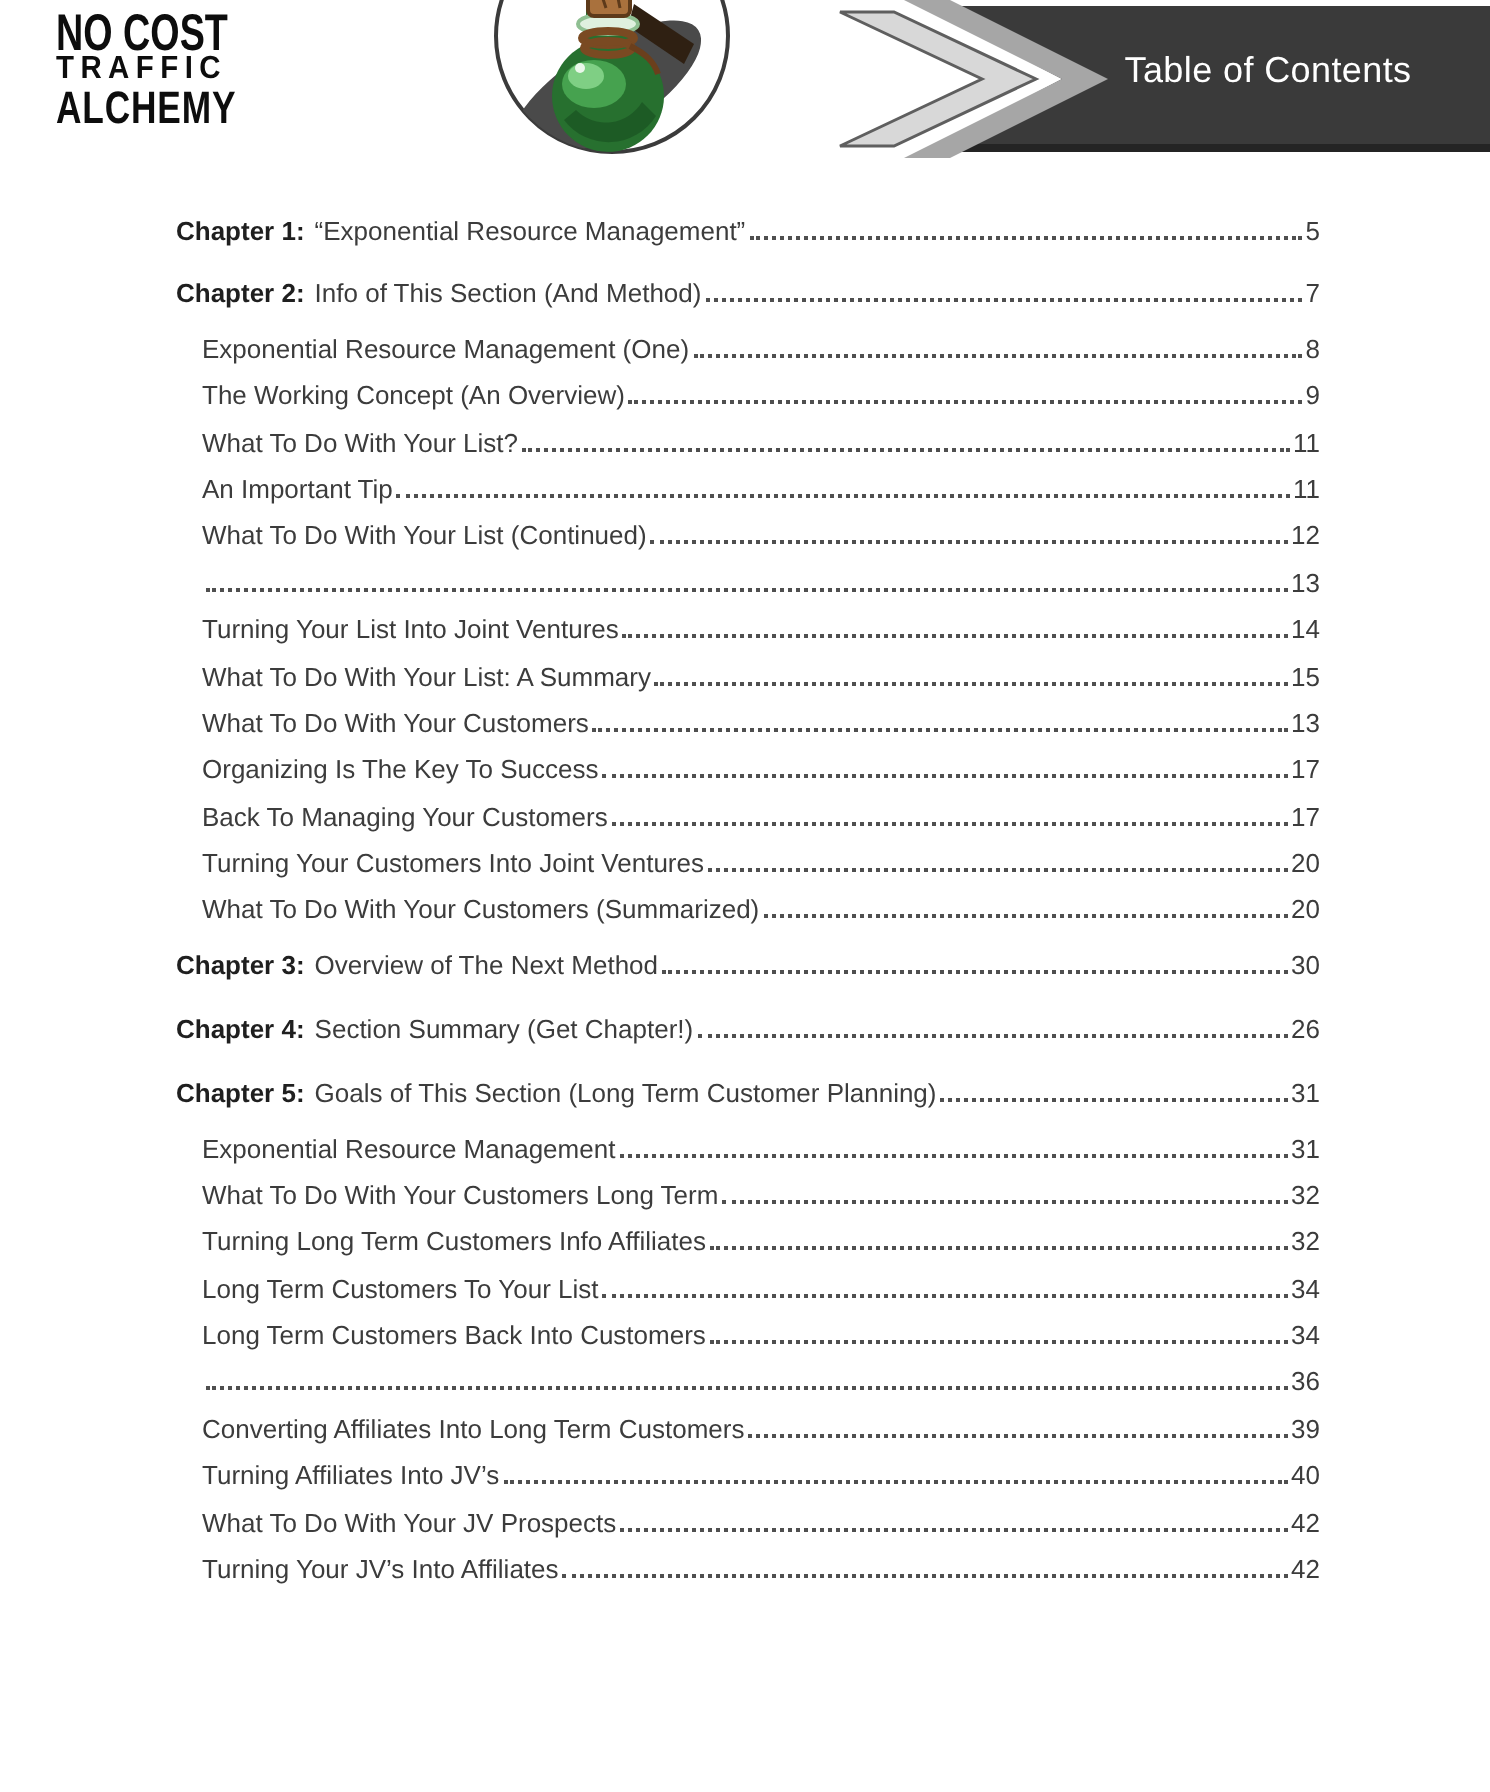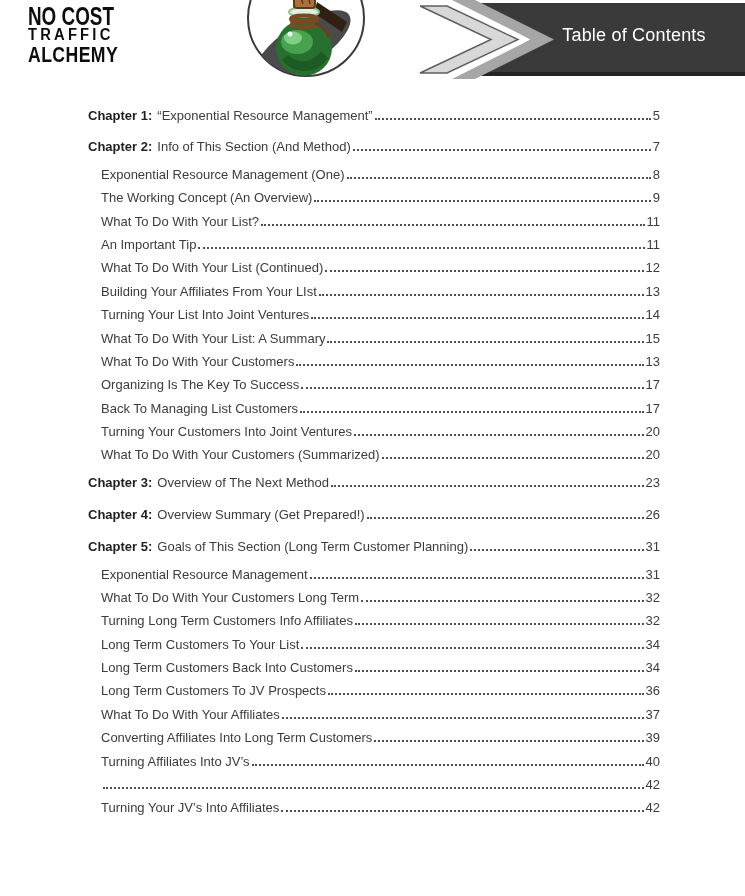--- a/index.html
+++ b/index.html
@@ -123,21 +123,20 @@
       <span class="page-num">11</span>
     </div>
       <div class="toc-row sub">
 
       <span class="title">What To Do With Your List (Continued)</span>
       <span class="leader"></span>
       <span class="page-num">12</span>
     </div>
       <div class="toc-row sub">
 
-      <span class="title">Building Your Affiliates From Your LIst</span>
       <span class="leader"></span>
       <span class="page-num">13</span>
     </div>
       <div class="toc-row sub">
 
       <span class="title">Turning Your List Into Joint Ventures</span>
       <span class="leader"></span>
       <span class="page-num">14</span>
     </div>
       <div class="toc-row sub">
@@ -153,45 +152,45 @@
       <span class="page-num">13</span>
     </div>
       <div class="toc-row sub">
 
       <span class="title">Organizing Is The Key To Success</span>
       <span class="leader"></span>
       <span class="page-num">17</span>
     </div>
       <div class="toc-row sub">
 
-      <span class="title">Back To Managing List Customers</span>
+      <span class="title">Back To Managing Your Customers</span>
       <span class="leader"></span>
       <span class="page-num">17</span>
     </div>
       <div class="toc-row sub">
 
       <span class="title">Turning Your Customers Into Joint Ventures</span>
       <span class="leader"></span>
       <span class="page-num">20</span>
     </div>
       <div class="toc-row sub">
 
       <span class="title">What To Do With Your Customers (Summarized)</span>
       <span class="leader"></span>
       <span class="page-num">20</span>
     </div>
       <div class="toc-row chapter">
       <span class="prefix">Chapter 3:</span>
       <span class="title">Overview of The Next Method</span>
       <span class="leader"></span>
-      <span class="page-num">23</span>
+      <span class="page-num">30</span>
     </div>
       <div class="toc-row chapter">
       <span class="prefix">Chapter 4:</span>
-      <span class="title">Overview Summary (Get Prepared!)</span>
+      <span class="title">Section Summary (Get Chapter!)</span>
       <span class="leader"></span>
       <span class="page-num">26</span>
     </div>
       <div class="toc-row chapter">
       <span class="prefix">Chapter 5:</span>
       <span class="title">Goals of This Section (Long Term Customer Planning)</span>
       <span class="leader"></span>
       <span class="page-num">31</span>
     </div>
       <div class="toc-row sub">
@@ -219,44 +218,38 @@
       <span class="page-num">34</span>
     </div>
       <div class="toc-row sub">
 
       <span class="title">Long Term Customers Back Into Customers</span>
       <span class="leader"></span>
       <span class="page-num">34</span>
     </div>
       <div class="toc-row sub">
 
-      <span class="title">Long Term Customers To JV Prospects</span>
       <span class="leader"></span>
       <span class="page-num">36</span>
     </div>
       <div class="toc-row sub">
 
-      <span class="title">What To Do With Your Affiliates</span>
-      <span class="leader"></span>
-      <span class="page-num">37</span>
-    </div>
-      <div class="toc-row sub">
-
       <span class="title">Converting Affiliates Into Long Term Customers</span>
       <span class="leader"></span>
       <span class="page-num">39</span>
     </div>
       <div class="toc-row sub">
 
       <span class="title">Turning Affiliates Into JV’s</span>
       <span class="leader"></span>
       <span class="page-num">40</span>
     </div>
       <div class="toc-row sub">
 
+      <span class="title">What To Do With Your JV Prospects</span>
       <span class="leader"></span>
       <span class="page-num">42</span>
     </div>
       <div class="toc-row sub">
 
       <span class="title">Turning Your JV’s Into Affiliates</span>
       <span class="leader"></span>
       <span class="page-num">42</span>
     </div>
     </div>

